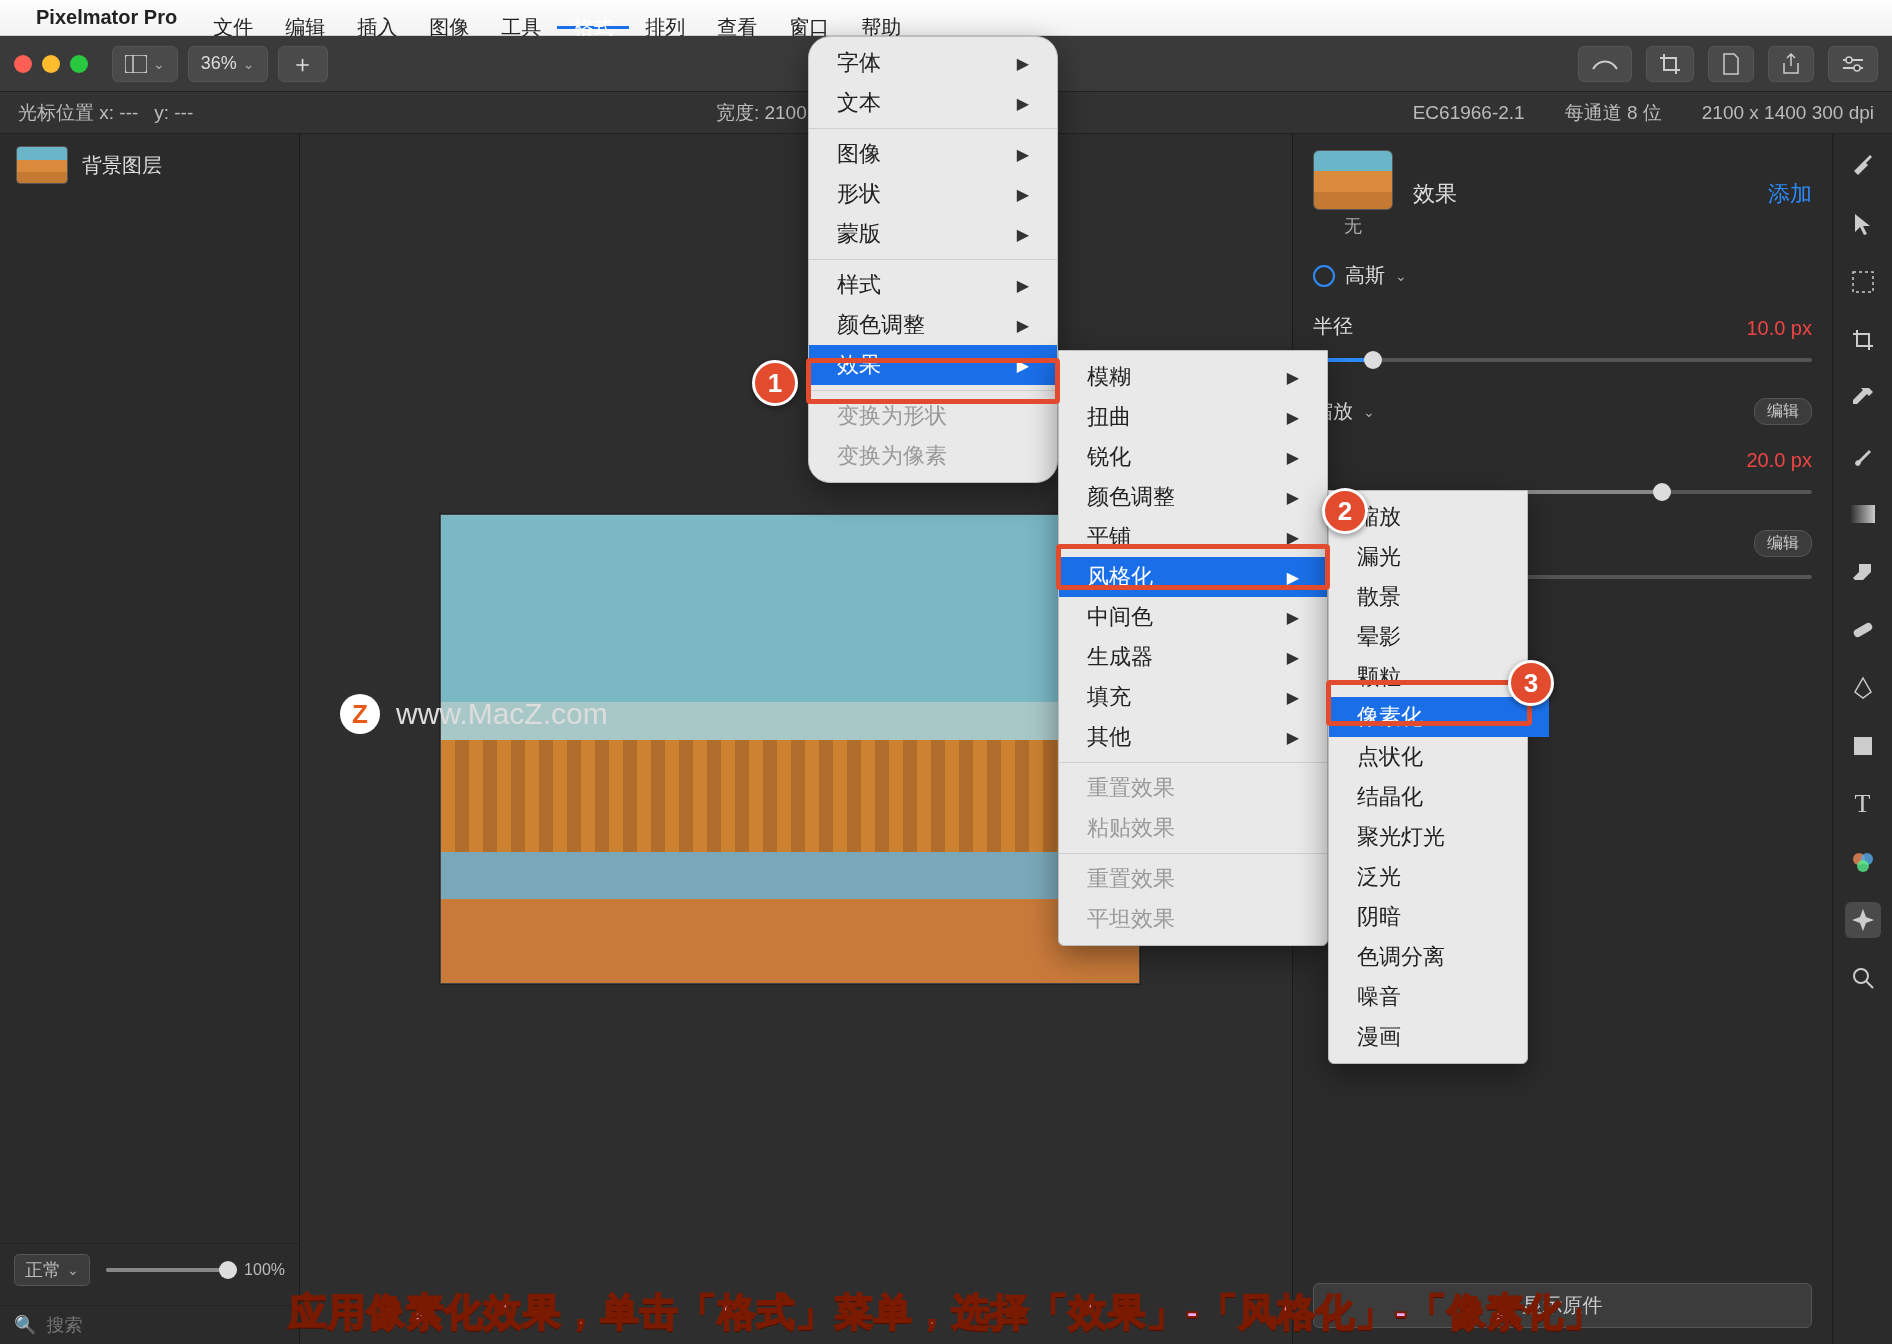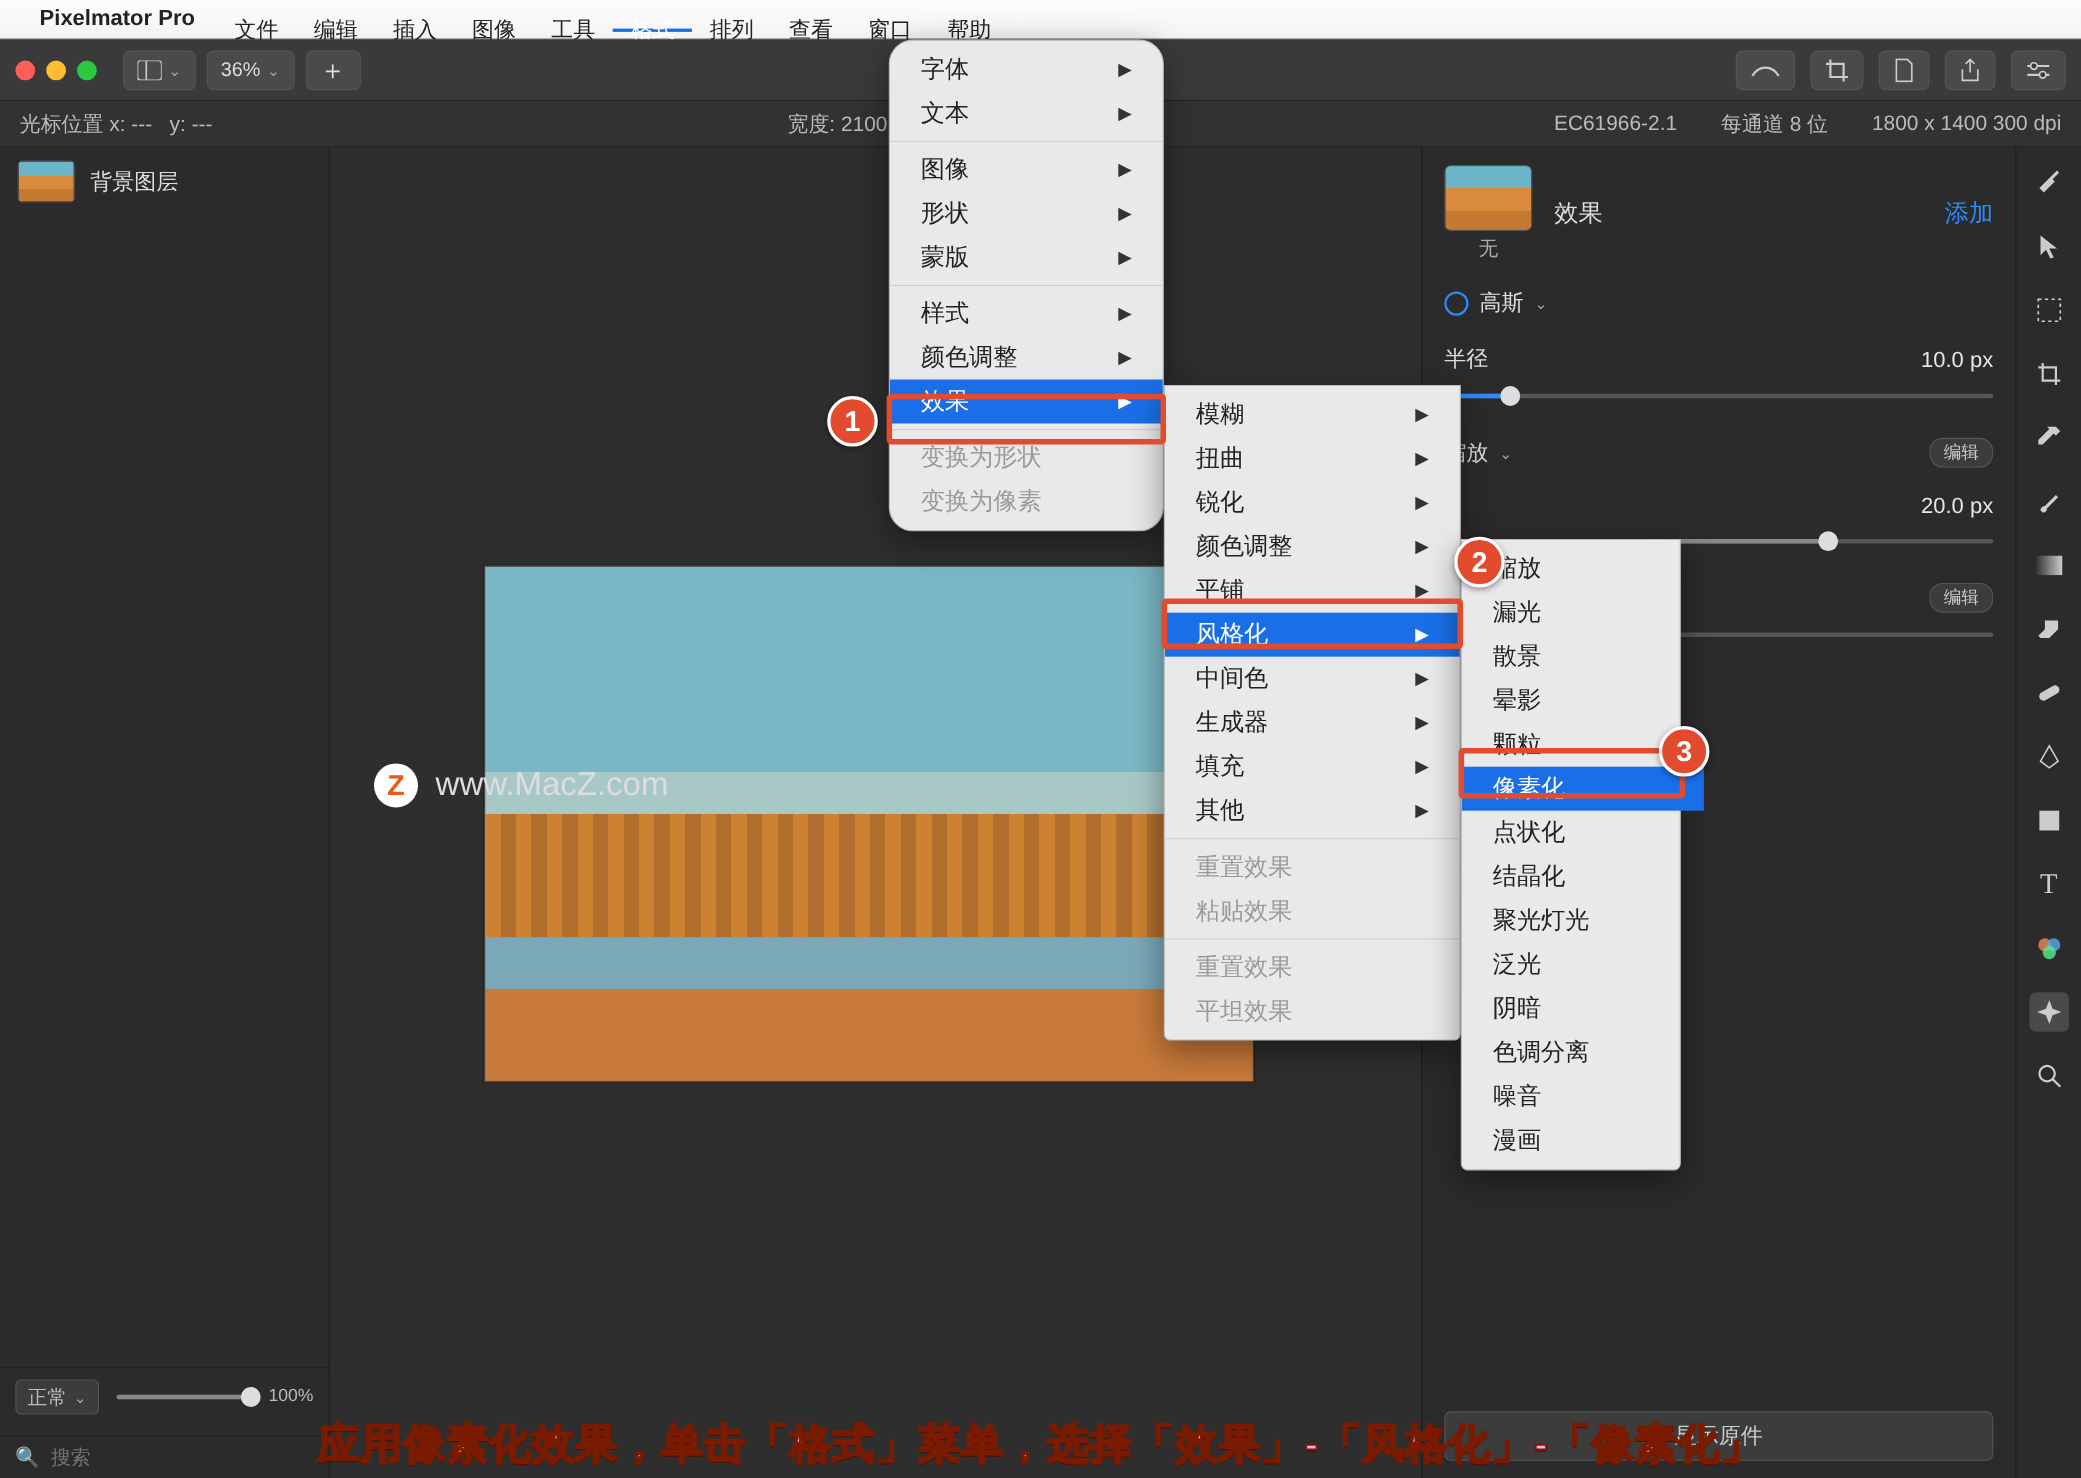--- a/index.html
+++ b/index.html
@@ -51,21 +51,21 @@
 .inspector { width: 540px; background: #2b2b2b; border-left:1px solid #1c1c1c; padding: 16px 20px; color:#ddd; font-size:20px; display:flex; flex-direction:column; gap:18px; position:relative; overflow:hidden; }
 .insp-head { display:flex; align-items:center; gap:20px; }
 .insp-thumb { width:80px; height:60px; border-radius:6px; background: linear-gradient(#6bb5c9 35%, #d98a3a 35% 70%, #c47a32 70%); border:1px solid #555; }
 .insp-head .title { flex:1; font-size:22px; }
 .insp-head .add { color:#2b8bff; font-size:22px; }
 .eff-row { display:flex; align-items:flex-end; justify-content:space-between; margin-top:6px; }
 .eff-row .name { display:flex; align-items:center; gap:10px; }
 .ring { width:22px; height:22px; border:2px solid #2b8bff; border-radius:50%; }
 .chev { font-size:14px; color:#aaa; }
 .pill { background:#3c3c3c; border:1px solid #555; border-radius:12px; padding:2px 12px; font-size:16px; color:#ccc; }
-.val { color:#e5e5e5; }
+.val { color:#ef4444; }
 .slider-row { display:flex; align-items:center; gap:14px; }
 .slider-row .slider { flex:1; }
 .eff-thumb-col { display:flex; flex-direction:column; align-items:flex-start; gap:6px; margin-top:10px; }
 .eff-thumb { width:80px; height:60px; border-radius:6px; background: linear-gradient(#6bb5c9 35%, #d98a3a 35% 70%, #c47a32 70%); border:1px solid #555; }
 .show-orig { width:100%; background:#3c3c3c; border:1px solid #555; border-radius:6px; padding:8px; text-align:center; color:#ccc; font-size:20px; margin-top:auto; }
 
 
 .toolstrip { width: 60px; background:#2b2b2b; border-left:1px solid #1c1c1c; display:flex; flex-direction:column; align-items:center; padding:14px 0; gap:22px; }
 .tool { width:36px; height:36px; display:flex; align-items:center; justify-content:center; color:#ccc; border-radius:6px; font-size:24px; }
 .tool.active { background:#4a4a4a; }
@@ -160,21 +160,21 @@
   </div>
 
   <div class="infobar">
     <span><span>光标位置 x:</span> <span>---</span>&nbsp;&nbsp;&nbsp;<span>y:</span> <span>---</span></span>
     <span class="grow"></span>
     <span><span>宽度:</span> <span>2100</span></span>
     <span><span>高度:</span></span>
     <span class="grow"></span>
     <span>EC61966-2.1</span>
     <span>每通道 8 位</span>
-    <span>1800 x 1400 300 dpi</span>
+    <span>2100 x 1400 300 dpi</span>
   </div>
 
   <div class="main">
 
     <div class="layers">
       <div class="layer-row">
         <div class="layer-thumb"></div>
         <span>背景图层</span>
       </div>
       <div style="position:absolute; left:0; right:0; bottom:48px;">

